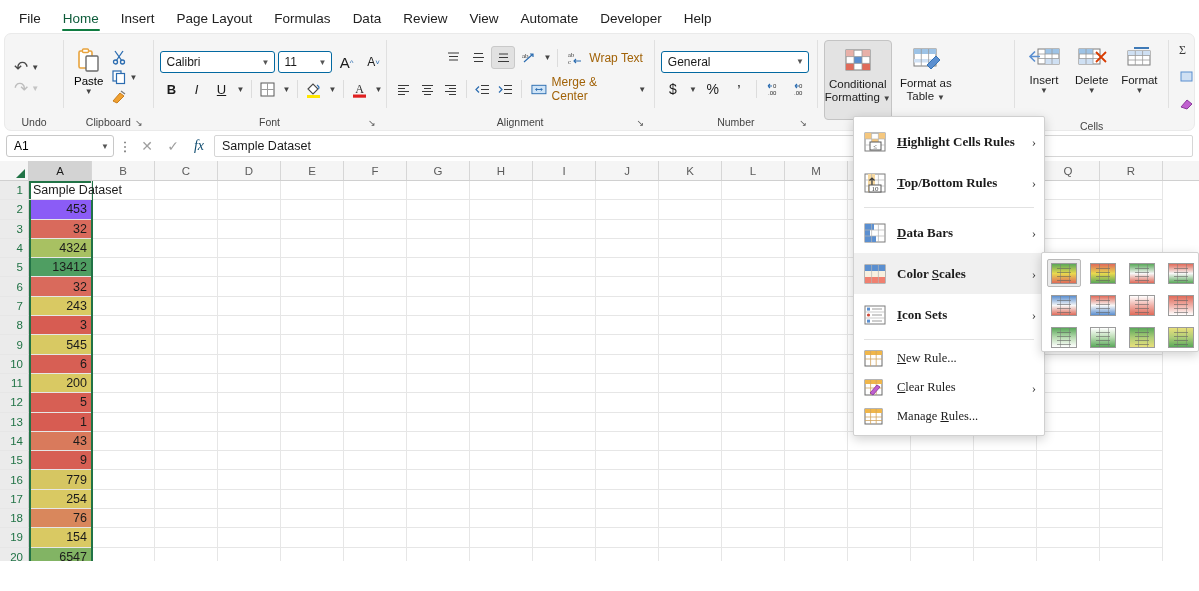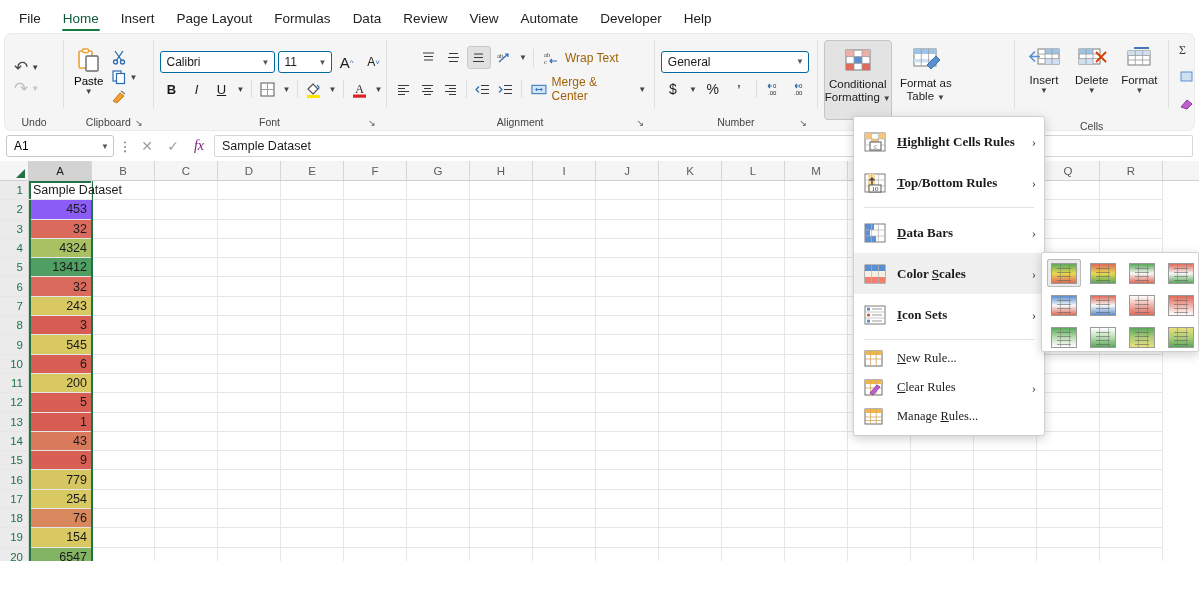--- a/index.html
+++ b/index.html
@@ -107,21 +107,21 @@
           padding: 0 6px; gap: 4px; background: #fff; }
   .namebox { width: 108px; height: 22px; border: 1px solid #c8c8c8;
              border-radius: 3px; display: flex; align-items: center;
              padding: 0 4px 0 7px; font-size: 12px; background: #fff;
              cursor: pointer; }
   .namebox .nv { flex: 1; }
   .fb-dots { width: 14px; text-align: center; color: #555; font-size: 13px;
              cursor: pointer; letter-spacing: 0; }
   .fb-ic { width: 22px; text-align: center; font-size: 14px; color: #9e9e9e;
            cursor: pointer; }
-  .fb-fx { width: 22px; text-align: center; font-size: 14px; color: #701a75;
+  .fb-fx { width: 22px; text-align: center; font-size: 14px; color: #0c4a6e;
            font-style: italic; font-family: "Liberation Serif", serif;
            cursor: pointer; }
   .fb-input { flex: 1; height: 22px; border: 1px solid #d6d6d6;
               border-left: 1px solid #d6d6d6; background: #fff;
               display: flex; align-items: center; padding-left: 7px;
               font-size: 12.5px; color: #1b1b1b; border-radius: 2px; }
 
   
   .gridwrap { position: relative; height: 400px; width: 1199px;
               background: #fff; overflow: hidden; }
@@ -335,21 +335,21 @@
         </div>
       </div>
       <div class="grp-label">
         <span>Font</span>
         <span class="dlg">↘</span>
       </div>
     </div>
     <div class="grp-sep"></div>
 
     <div class="grp" style="width:289px">
-      <div class="grp-body" style="flex-direction:column;justify-content:center;align-items:center">
+      <div class="grp-body" style="flex-direction:column;justify-content:center;align-items:flex-end">
         <div class="algn-r">
           <div class="sq">
             <svg width="15" height="13" viewBox="0 0 15 13">
                 <path d="M2 2H13M3 5.5H12M3 9H12" stroke="#3a3a3a" stroke-width="1.2"></path>
               </svg>
           </div>
           <div class="sq">
             <svg width="15" height="13" viewBox="0 0 15 13">
                 <path d="M3 2.5H12M2 6.5H13M3 10.5H12" stroke="#3a3a3a" stroke-width="1.2"></path>
               </svg>

